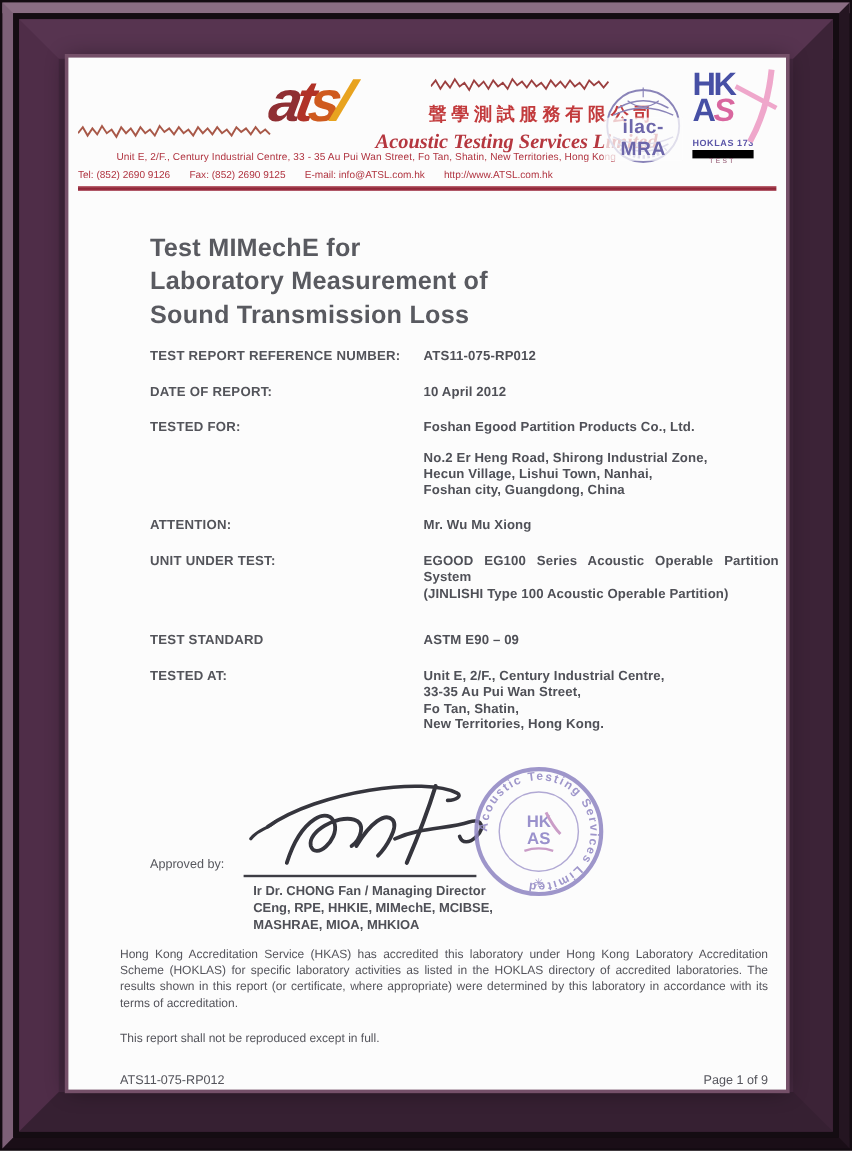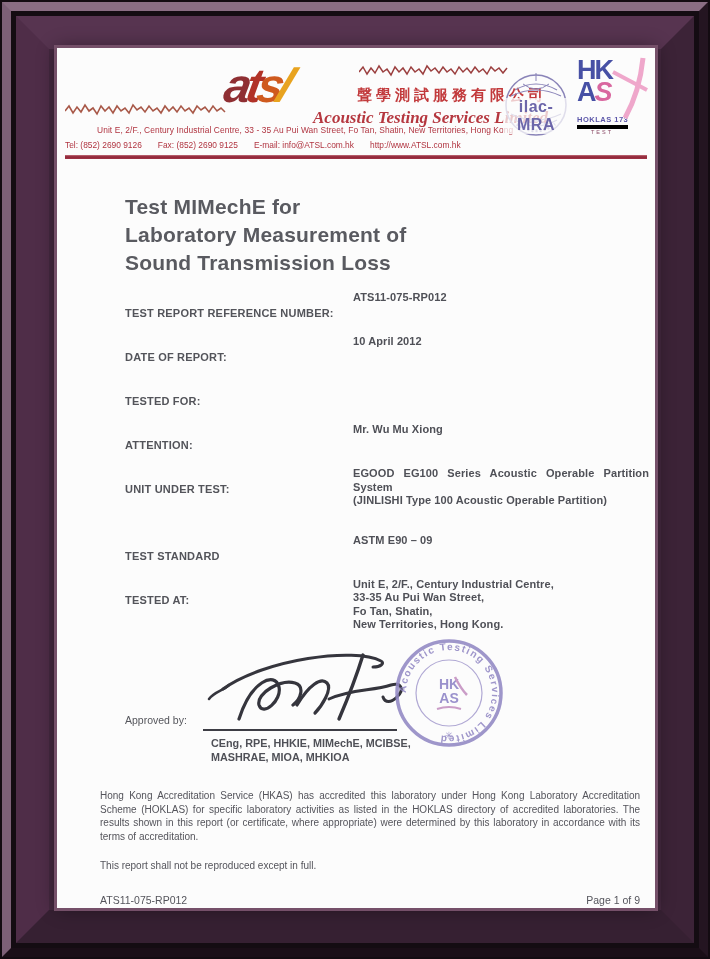--- a/index.html
+++ b/index.html
@@ -83,40 +83,40 @@
   
   .hkas{ left:520px; top:12px; width:74px; text-align:left; }
   .hkas-letters{
     color:#4750a5; font-weight:bold; font-size:27px; line-height:.8;
     letter-spacing:-2px; position:relative;
   }
   .pink-s{ color:#d9679f; font-style:italic; }
   .hkas-swoosh{ position:absolute; left:26px; top:-4px; }
   .hoklas{
     margin-top:12px; color:#5a55a8; font-weight:bold; font-size:7.5px;
-    letter-spacing:.5px; border-bottom:4px solid #000000;
+    letter-spacing:.5px; border-bottom:7px solid #000000;
     display:inline-block; padding-bottom:1px;
   }
   .hoklas-test{
     color:#8a4a66; font-size:5.5px; letter-spacing:2px; margin-left:14px;
   }
 
   
   .title{ left:68px; top:145px; }
   .title div{
     font-weight:bold; font-size:21px; line-height:28px; color:#595a60;
     letter-spacing:.2px;
   }
 
   
   .rows{ left:68px; top:243px; width:524px; }
   .row{ display:flex; margin-bottom:16px; }
   .row .lbl{
     width:228px; flex:none;
-    font-weight:bold; font-size:11px; color:#53545a; letter-spacing:.2px;margin-top:16px;
+    font-weight:bold; font-size:11px; color:#53545a; letter-spacing:.2px;
   }
   .row .val{
     flex:1; font-weight:bold; font-size:11px; color:#4f5057;
     line-height:13.5px; letter-spacing:.1px;
   }
   .pre{ white-space:pre-line; }
   .just{ text-align:justify; }
   .val-block2{ margin-top:12px; }
   .mt-lg{ margin-top:26px; }
 
@@ -231,20 +231,26 @@
       <div class="val">ATS11-075-RP012</div>
     </div>
 
     <div class="row">
       <div class="lbl">DATE OF REPORT:</div>
       <div class="val">10 April 2012</div>
     </div>
 
     <div class="row">
       <div class="lbl">TESTED FOR:</div>
+      <div class="val">
+        <div>Foshan Egood Partition Products Co., Ltd.</div>
+        <div class="pre just val-block2">No.2 Er Heng Road, Shirong Industrial Zone,
+Hecun Village, Lishui Town, Nanhai,
+Foshan city, Guangdong, China</div>
+      </div>
     </div>
 
     <div class="row">
       <div class="lbl">ATTENTION:</div>
       <div class="val">Mr. Wu Mu Xiong</div>
     </div>
 
     <div class="row">
       <div class="lbl">UNIT UNDER TEST:</div>
       <div class="val">
@@ -290,20 +296,21 @@
       <text x="56" y="102" font-size="10" fill="#9288c4" text-anchor="middle">✳</text>
       <text x="56" y="52" font-size="14" font-weight="bold" fill="#8d83c6" text-anchor="middle">HK</text>
       <text x="56" y="66" font-size="14" font-weight="bold" fill="#8d83c6" text-anchor="middle">AS</text>
       <path d="M62 40 C66 48 70 54 74 58" stroke="#c490c0" stroke-width="2.5" fill="none"></path>
       <path d="M44 72 Q56 68 68 72" stroke="#c490c0" stroke-width="2" fill="none"></path>
     </svg>
 
     <div class="sig-line"></div>
     <div class="approved-by">Approved by:</div>
     <div class="approver">
+      <div>Ir Dr. CHONG Fan / Managing Director</div>
       <div>CEng, RPE, HHKIE, MIMechE, MCIBSE,</div>
       <div>MASHRAE, MIOA, MHKIOA</div>
     </div>
   </div>
 
   <div class="abs footer">
     <div class="accred">Hong Kong Accreditation Service (HKAS) has accredited this laboratory under Hong Kong Laboratory Accreditation Scheme (HOKLAS) for specific laboratory activities as listed in the HOKLAS directory of accredited laboratories. The results shown in this report (or certificate, where appropriate) were determined by this laboratory in accordance with its terms of accreditation.</div>
     <div class="repro">This report shall not be reproduced except in full.</div>
     <div class="foot-row">
       <span>ATS11-075-RP012</span>

